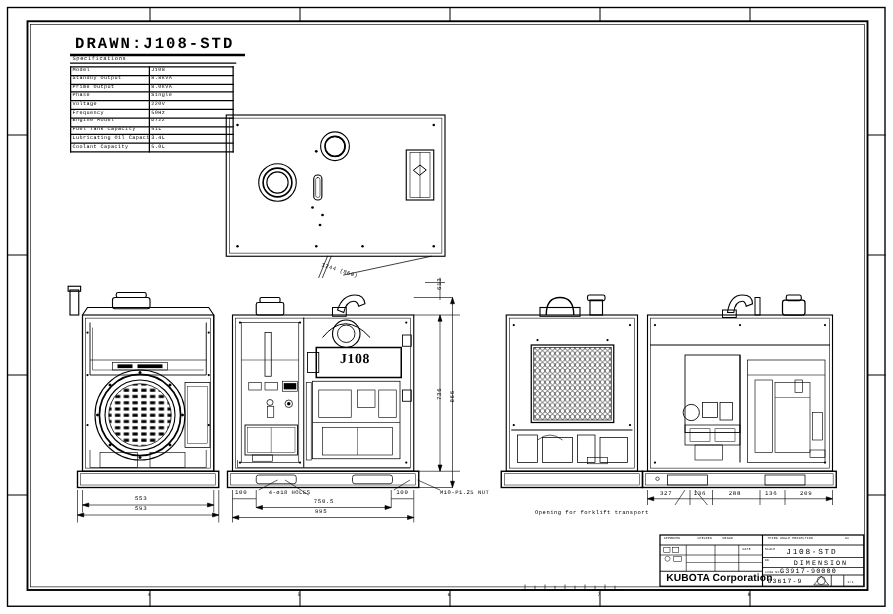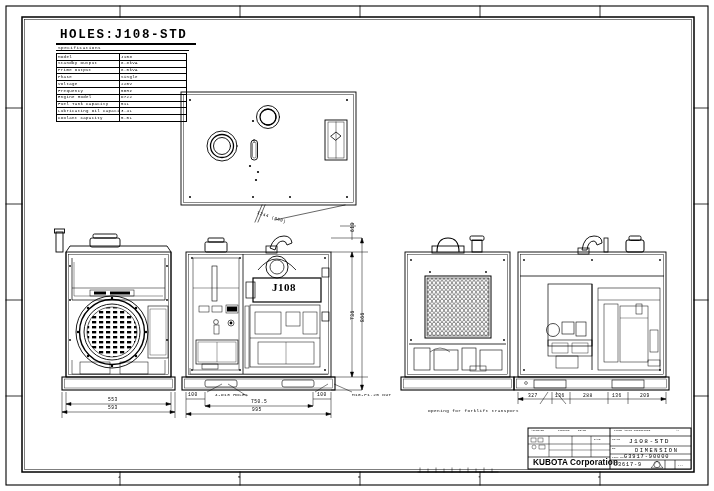--- a/index.html
+++ b/index.html
@@ -438,21 +438,21 @@
 
     <rect x="531" y="438" width="5" height="4" stroke-width="0.4"></rect>
     <rect x="538" y="438" width="5" height="4" stroke-width="0.4"></rect>
     <circle cx="534" cy="447" r="2" stroke-width="0.4"></circle>
     <rect x="539" y="445" width="6" height="4" stroke-width="0.4"></rect>
   </g>
 
 </svg>
 
 <div id="specblock">
-  <div id="modeltitle">HOLES:J108-STD</div>
+  <div id="modeltitle">DRAWN:J108-STD</div>
   <div id="modelrule"></div>
   <div id="spechdr">Specifications</div>
   <table id="spectbl">
     <tbody>
       <tr>
         <td class="k">Model</td>
         <td>J108</td>
           </tr>
       <tr>
         <td class="k">Standby Output</td>

